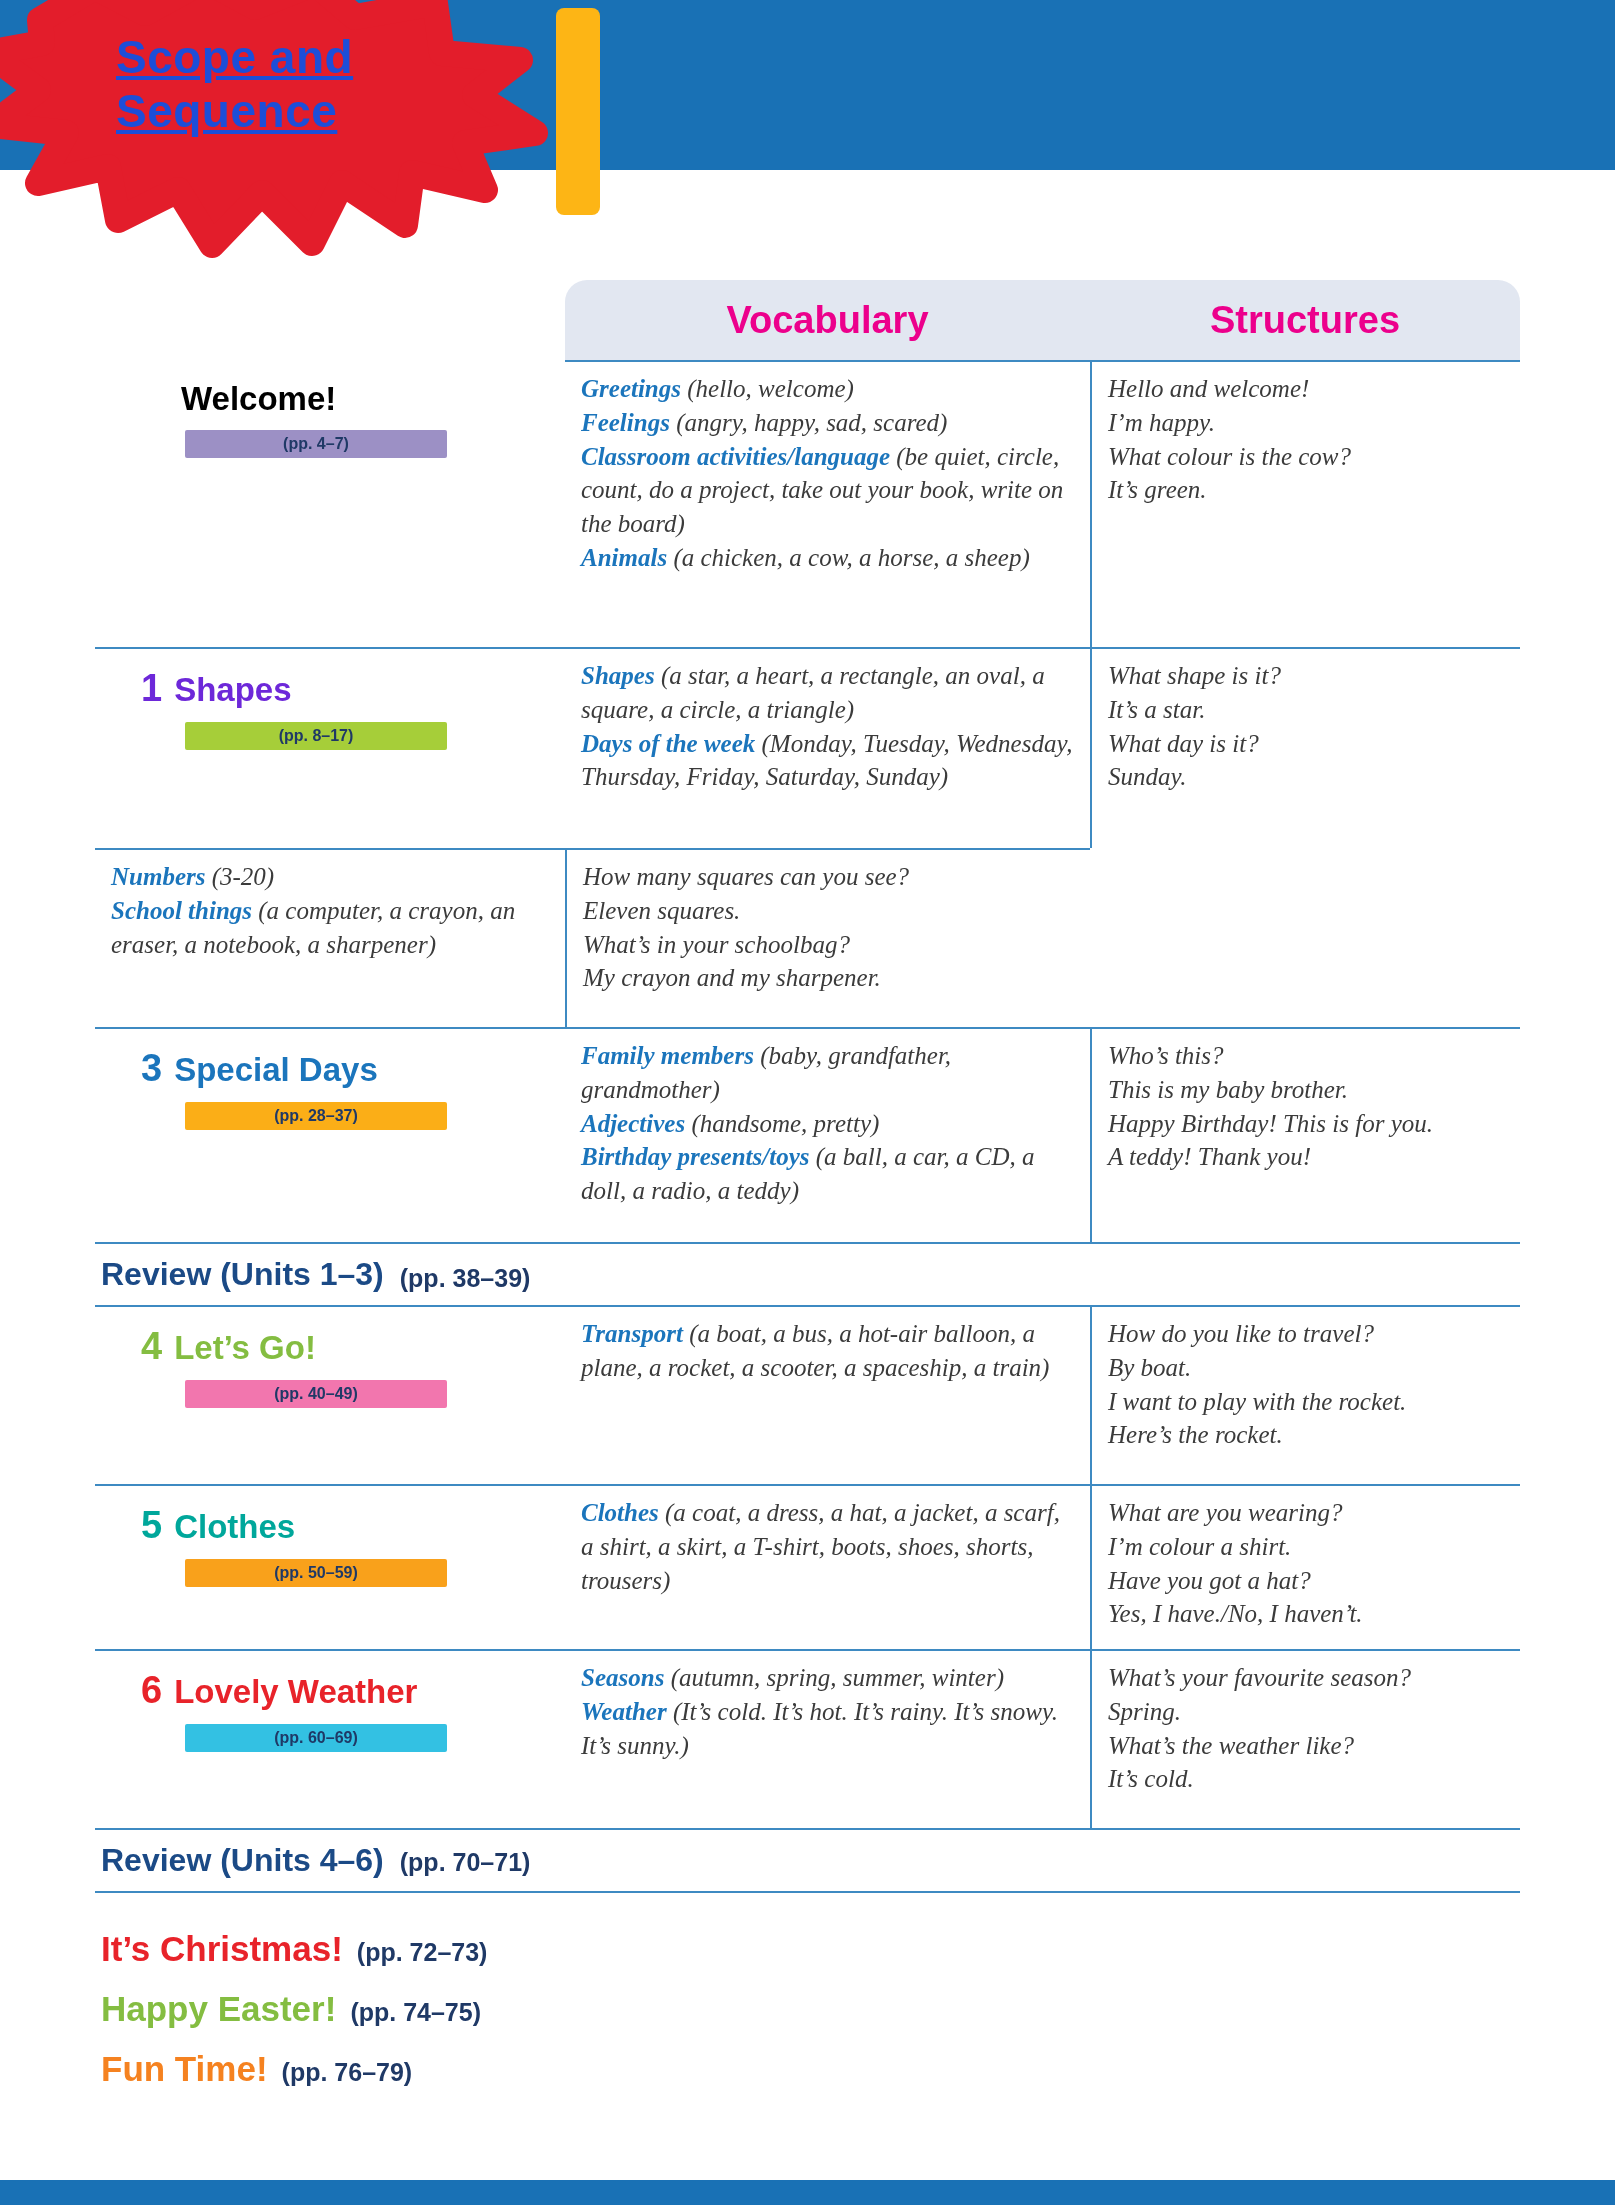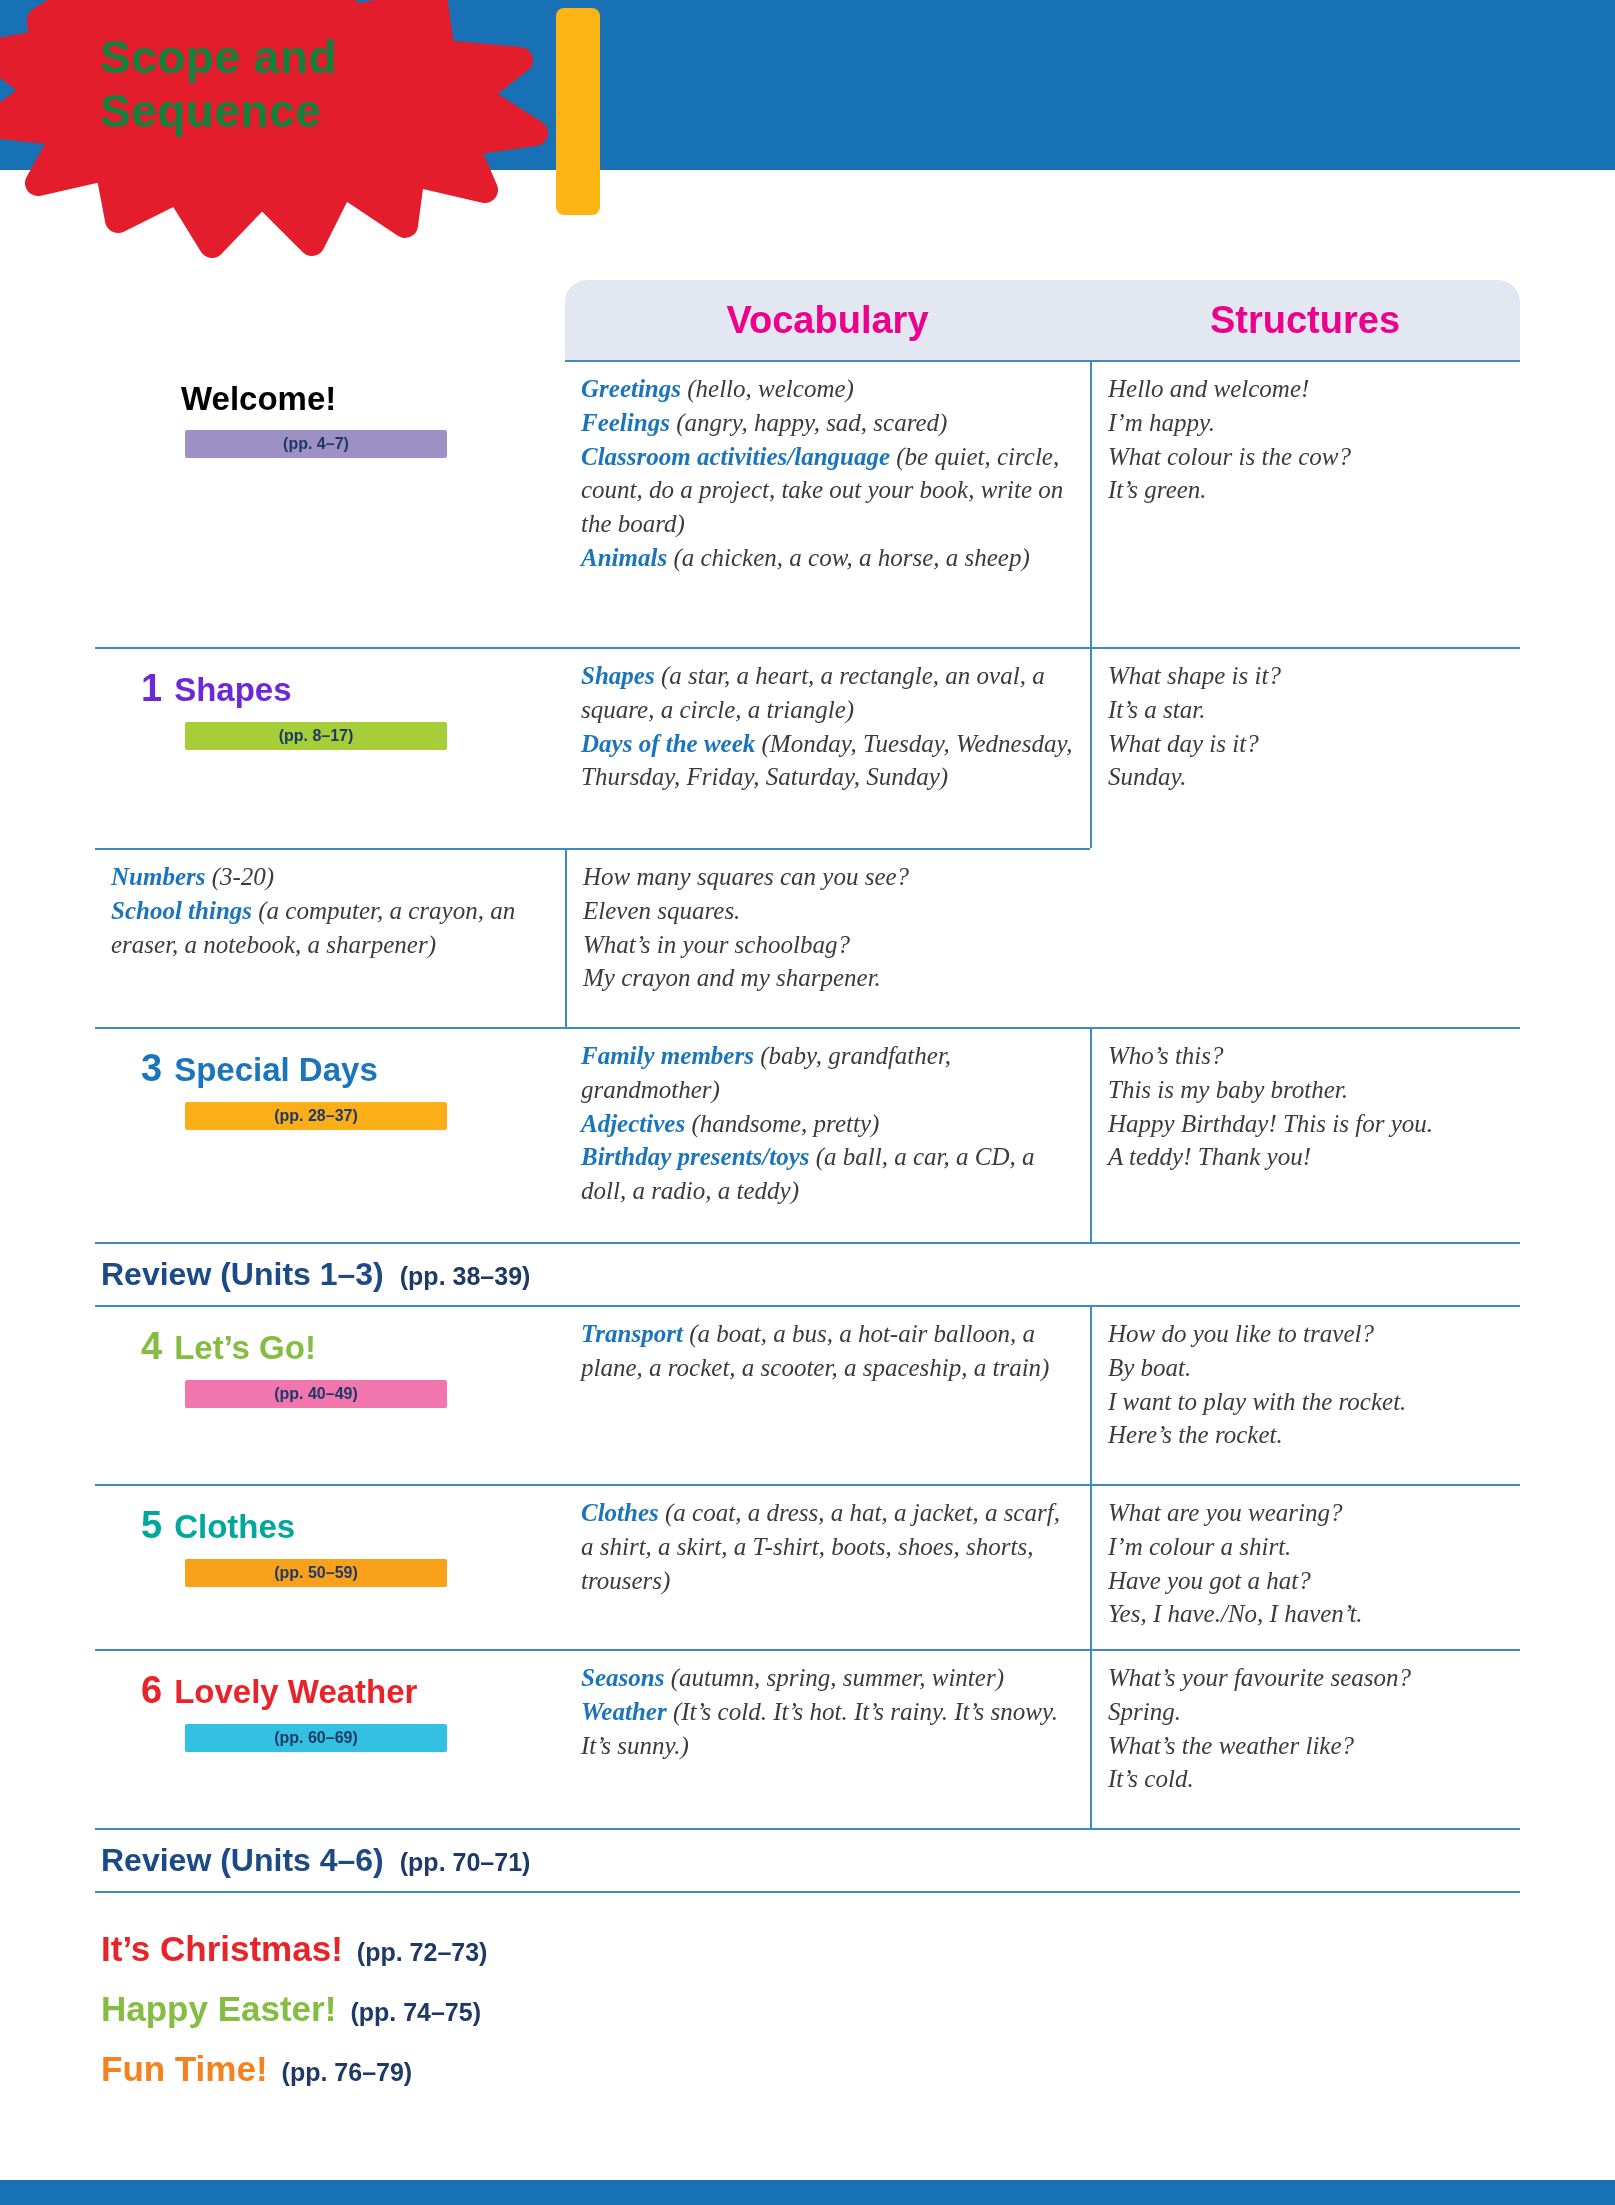--- a/index.html
+++ b/index.html
@@ -5,22 +5,22 @@
   html,body{margin:0;padding:0;background:#ffffff;}
   .page{position:relative;width:1615px;height:2205px;background:#ffffff;overflow:hidden;
         font-family:"Liberation Sans",sans-serif;}
 
   
   .top-band{position:absolute;top:0;left:0;width:1615px;height:170px;background:#1971b5;}
   .bottom-band{position:absolute;bottom:0;left:0;width:1615px;height:25px;background:#1971b5;}
   .stripe{position:absolute;left:556px;top:8px;width:44px;height:207px;background:#fdb515;border-radius:8px;}
   .splat-wrap{position:absolute;top:-25px;left:-20px;width:600px;height:300px;}
   .splat-wrap svg{width:600px;height:300px;}
-  .splat-text{position:absolute;top:30px;left:100px;color:#15803d;font-weight:bold;
-              font-size:46px;line-height:1.18;letter-spacing:0.5px;}
+  .splat-text{position:absolute;top:30px;left:116px;color:#1d4ed8;font-weight:bold;
+              font-size:46px;line-height:1.18;letter-spacing:0.5px;text-decoration:underline;}
 
   
   .table{position:absolute;top:280px;left:95px;width:1425px;}
   .thead{display:grid;grid-template-columns:470px 955px;}
   .thead-band{background:#e2e7f1;border-radius:22px 22px 0 0;height:80px;display:grid;
               grid-template-columns:525px 430px;align-items:center;}
   .col-label{font-size:38px;font-weight:bold;color:#ec008c;text-align:center;}
 
   .row{display:grid;grid-template-columns:470px 525px 430px;box-sizing:border-box;}
   .row.unit > div{border-top:2px solid #3e8ac2;box-sizing:border-box;}
@@ -136,21 +136,21 @@
             <p><span class="term">Adjectives</span> <span>(handsome, pretty)</span></p>
             <p><span class="term">Birthday presents/toys</span> <span>(a ball, a car, a CD, a doll, a radio, a teddy)</span></p>
           </div>
           <div class="cell-structures">
             <p>Who’s this?</p>
             <p>This is my baby brother.</p>
             <p>Happy Birthday! This is for you.</p>
             <p>A teddy! Thank you!</p>
           </div>
         </div>
-        <div class="row review" style="min-height: 58px;">
+        <div class="row review" style="min-height: 58px; align-items: flex-end;">
           <span class="review-title">Review (Units 1–3)</span>
           <span class="review-pages">(pp. 38–39)</span>
         </div>
         <div class="row unit" style="min-height: 179px;">
           <div class="cell-unit">
             <div class="unit-title" style="color: rgb(132, 189, 65);"><span class="unit-num">4</span><span>Let’s Go!</span></div>
             <div class="unit-bar" style="background: rgb(242, 118, 174);">(pp. 40–49)</div>
           </div>
           <div class="cell-vocab">
             <p><span class="term">Transport</span> <span>(a boat, a bus, a hot-air balloon, a plane, a rocket, a scooter, a spaceship, a train)</span></p>

